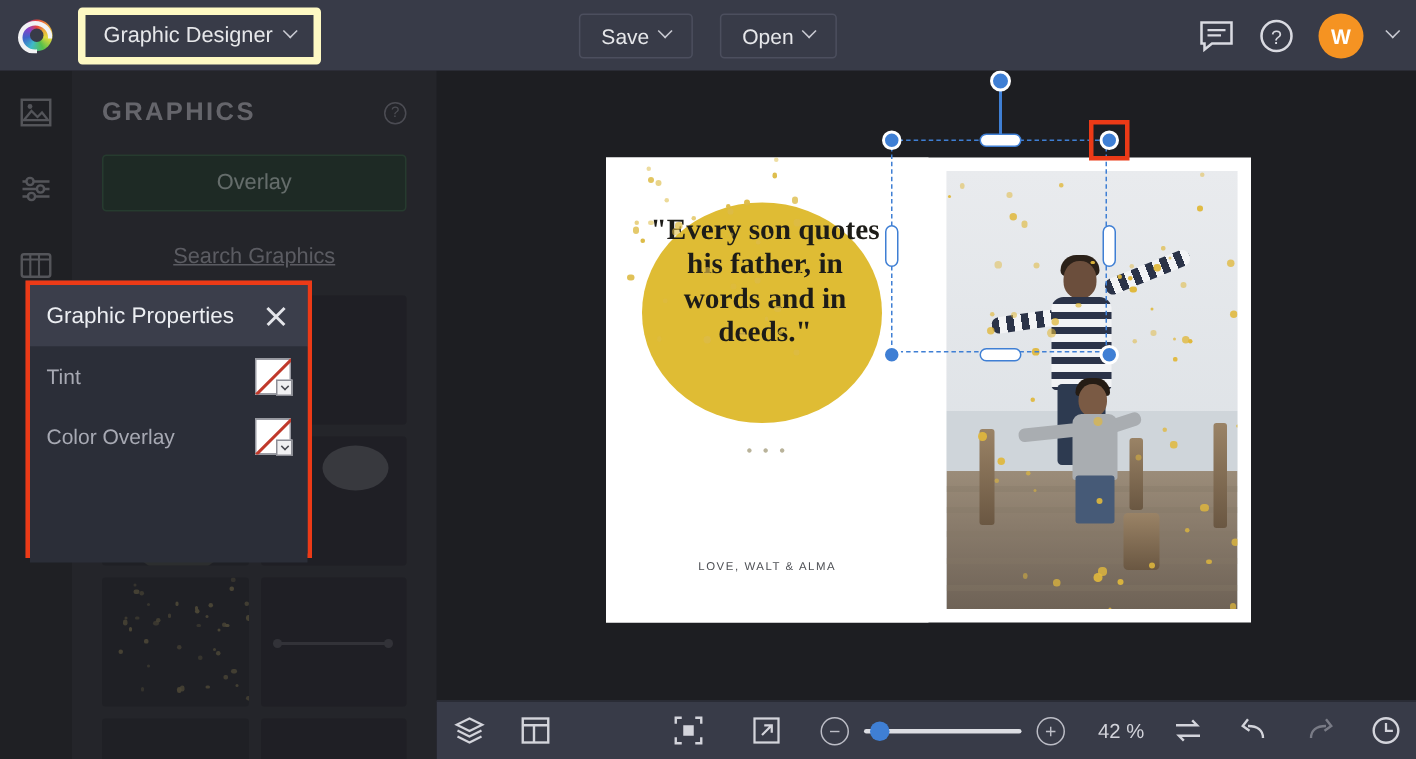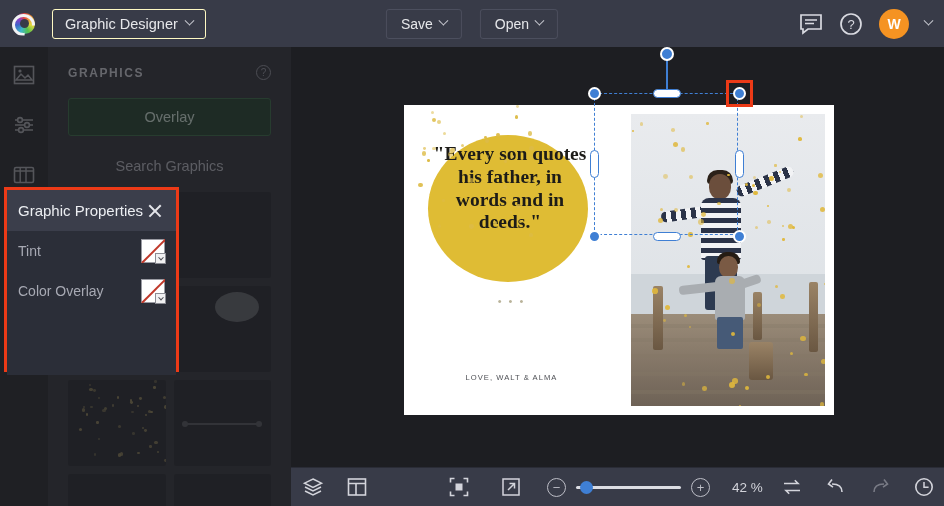--- a/index.html
+++ b/index.html
@@ -42,21 +42,21 @@
     position: absolute; left: 1px; top: 3px;
     width: 23px; height: 22px;
     border: 3px solid #f2f2f4;
     border-radius: 50%;
     clip-path: polygon(0 0, 100% 0, 100% 55%, 55% 55%, 55% 100%, 0 100%);
   }
   .doc-title {
     margin-left: 4px;
     display: flex; align-items: center; gap: 8px;
     padding: 6px 12px;
-    border: 1px solid #fef9c3;
+    border: 5px solid #fef9c3;
     border-radius: 3px;
     color: #e6e7ea; font-size: 14.5px;
     cursor: pointer;
   }
   .caret-d {
     display: inline-block;
     width: 7px; height: 7px;
     border-right: 1.6px solid #c9cad2;
     border-bottom: 1.6px solid #c9cad2;
     transform: rotate(45deg) translate(-2px,-2px);
@@ -101,36 +101,36 @@
     background: #24252a;
     z-index: 10;
     overflow: hidden;
   }
   .gpanel-inner { opacity: .38; padding: 18px 20px 0 20px; }
   .gp-head {
     display: flex; align-items: center; justify-content: space-between;
     margin-bottom: 18px;
   }
   .gp-title {
-    color: #cfd0d6; font-size: 12px; letter-spacing: 1.6px; font-weight: bold;
+    color: #cfd0d6; font-size: 17px; letter-spacing: 1.6px; font-weight: bold;
   }
   .gp-help {
     width: 15px; height: 15px; border-radius: 50%;
     border: 1.5px solid #8c8d96; color: #8c8d96;
     font-size: 10px; display: flex; align-items: center; justify-content: center;
     cursor: pointer;
   }
   .gp-cta {
     width: 100%; padding: 10px 0;
     background: #16351f; border: 1px solid #2c6238; border-radius: 3px;
     color: #cfe4d5; font-size: 14.5px; text-align: center;
     cursor: pointer; margin-bottom: 22px;
   }
   .gp-search {
-    color: #b5b6bd; font-size: 14.5px; text-align: center; margin-bottom: 18px;
+    color: #b5b6bd; font-size: 14.5px; text-align: center; margin-bottom: 18px; text-decoration: underline;
   }
   .gp-grid {
     display: grid; grid-template-columns: 1fr 1fr; gap: 8px;
   }
   .gp-thumb {
     height: 86px; background: #191a1e; border-radius: 2px;
     position: relative; overflow: hidden; cursor: pointer;
   }
   .blob-a { position: absolute; right: 6px; top: -10px; width: 62px; height: 62px;
             background: #7a6615; border-radius: 50%; }
@@ -143,22 +143,22 @@
   .confetti { position: absolute; inset: 0; }
   .confetti i { position: absolute; width: 3px; height: 3px; background: #8a7b4a; border-radius: 50%; }
   .hline { position: absolute; left: 12%; top: 50%; width: 76%; height: 2px; background: #4a4b50; }
   .hline:before, .hline:after {
     content:''; position:absolute; top:-2px; width:6px; height:6px; border-radius:50%; background:#4a4b50;
   }
   .hline:before { left:-3px; } .hline:after { right:-3px; }
 
   
   .props {
-    position: absolute; left: 4px; top: 187px;
-    width: 175px; height: 185px;
+    position: absolute; left: 17px; top: 187px;
+    width: 191px; height: 185px;
     border: 3px solid #ec3a17;
     background: #2e313c;
     z-index: 60;
   }
   .props-head {
     height: 41px; background: #3b3e4b;
     display: flex; align-items: center; justify-content: space-between;
     padding: 0 12px 0 11px;
   }
   .props-title { color: #eceef2; font-size: 15px; }

